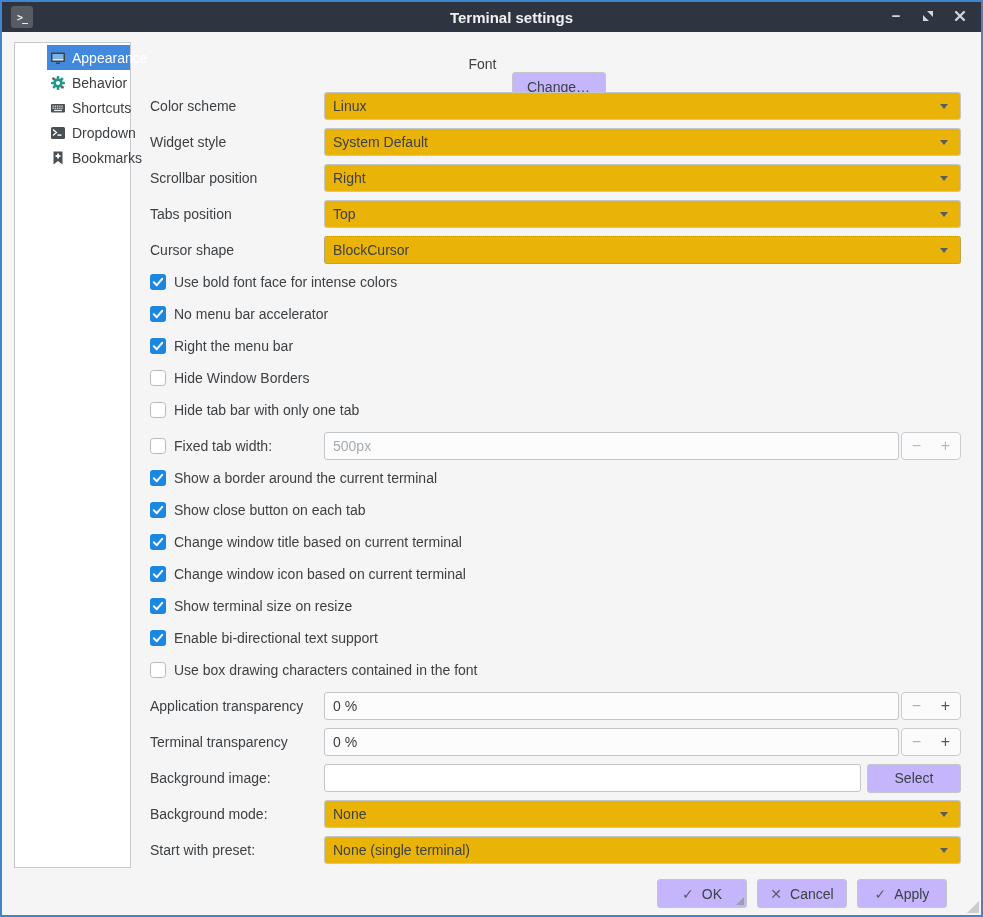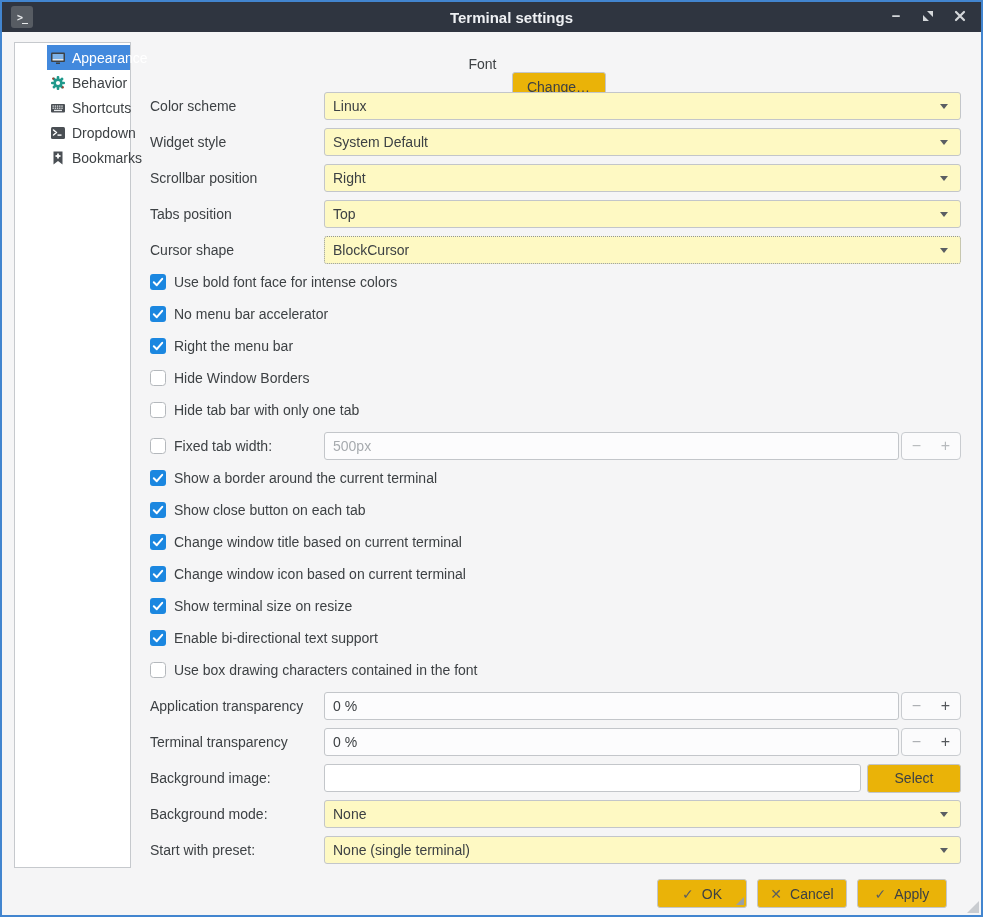--- a/index.html
+++ b/index.html
@@ -16,35 +16,35 @@
   .sidebar{width:117px;height:826px;box-sizing:border-box;background:#ffffff;border:1px solid #c6c9cd;flex:none;padding-top:2px;padding-left:32px;}
   .side-item{height:25px;display:flex;align-items:center;padding-left:3px;font-size:14px;color:#3d4144;cursor:default;}
   .side-item.selected{background:#4289dd;color:#ffffff;}
   .side-item .sicon{width:16px;height:16px;margin-right:6px;flex:none;display:flex;align-items:center;justify-content:center;}
   
   .form{flex:1;margin-left:11px;padding-top:14px;min-width:0;}
   .form-row{display:flex;align-items:center;height:28px;margin-bottom:8px;padding-left:8px;}
   .font-row{height:30px;margin-bottom:6px;flex-direction:column;}
   .check-row{display:flex;align-items:center;height:20px;margin-bottom:12px;padding-left:8px;font-size:14px;color:#3d4144;}
   .flabel{width:174px;flex:none;font-size:14px;color:#3d4144;}
-  .combo{flex:1;height:28px;box-sizing:border-box;background:#fef9c3;border:1px solid #c3c6ca;border-radius:3px;
+  .combo{flex:1;height:28px;box-sizing:border-box;background:#eab308;border:1px solid #c3c6ca;border-radius:3px;
          display:flex;align-items:center;padding:0 12px 0 8px;font-size:14px;color:#3d4144;position:relative;cursor:default;}
   .combo.focused{border:1px dotted #8f959b;}
   .combo .arrow{margin-left:auto;width:0;height:0;border-left:4px solid transparent;border-right:4px solid transparent;border-top:5px solid #5a5e63;}
   .field{flex:1;height:28px;box-sizing:border-box;background:#fcfcfd;border:1px solid #c3c6ca;border-radius:3px;
          display:flex;align-items:center;padding:12px 8px;font-size:14px;color:#3d4144;}
   .field.disabled{color:#a7abaf;}
   .spinbox{width:60px;height:28px;flex:none;margin-left:2px;box-sizing:border-box;background:#fbfbfc;border:1px solid #c9ccd0;border-radius:4px;display:flex;}
   .spinbtn{flex:1;display:flex;align-items:center;justify-content:center;font-size:16px;cursor:default;}
   .spin-minus{color:#aaadb1;}
   .spin-plus{color:#55585c;}
   .spinbox.disabled .spinbtn{color:#b7babd;}
   .cbox{width:16px;height:16px;flex:none;margin-right:8px;display:flex;}
   .check-inline{display:flex;align-items:center;width:174px;flex:none;font-size:14px;color:#3d4144;}
-  .btn{height:29px;box-sizing:border-box;background:#eab308;border:1px solid #c3c6ca;border-radius:3px;
+  .btn{height:29px;box-sizing:border-box;background:#c4b5fd;border:1px solid #c3c6ca;border-radius:3px;
        font-family:"Liberation Sans",sans-serif;font-size:14px;color:#3d4144;display:flex;align-items:center;justify-content:center;cursor:default;}
   .row-btn{width:94px;flex:none;margin-left:6px;height:29px;}
   .mono-value{flex:1;text-align:right;margin-right:14px;font-family:"DejaVu Sans Mono",monospace;font-size:18px;color:#2e3236;white-space:nowrap;overflow:hidden;}
   .textinput{flex:1;height:28px;box-sizing:border-box;background:#ffffff;border:1px solid #c3c6ca;border-radius:3px;padding:0 8px;
              font-family:"Liberation Sans",sans-serif;font-size:14px;color:#3d4144;outline:none;}
   
   .footer{display:flex;justify-content:flex-end;gap:10px;margin:15px 14px 0 0;}
   .footer .btn{min-width:90px;position:relative;gap:8px;padding:0 12px;}
   .btn .bicon{color:#5a5e62;font-size:14px;}
   .default-indicator{position:absolute;right:2px;bottom:2px;width:0;height:0;border-left:8px solid transparent;border-bottom:8px solid #9aa0a5;}

